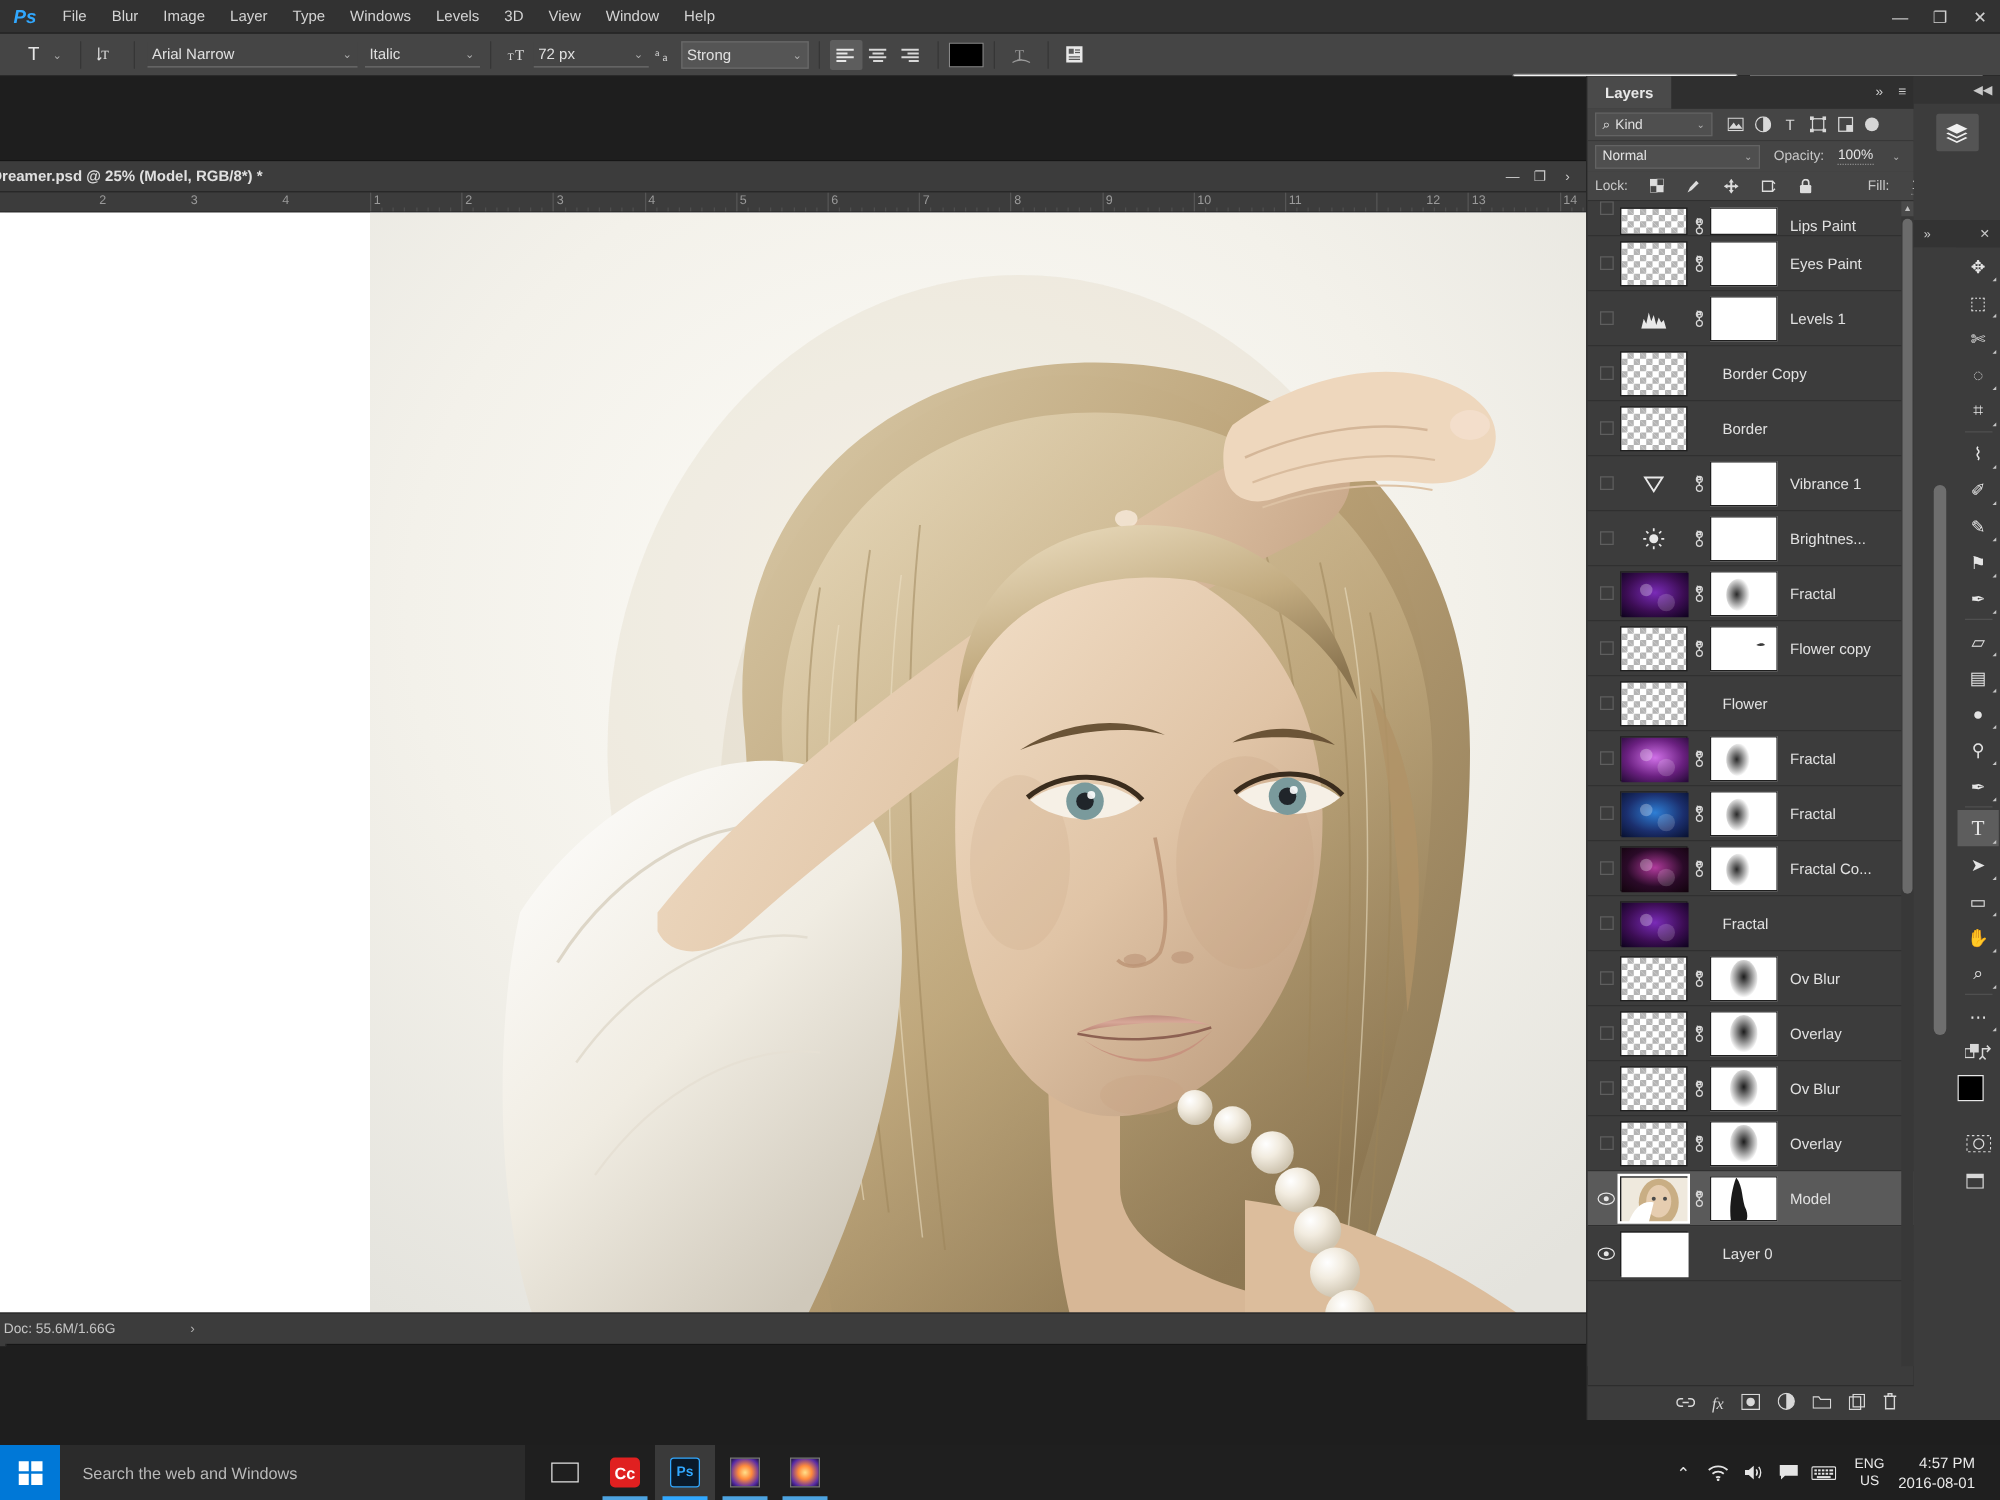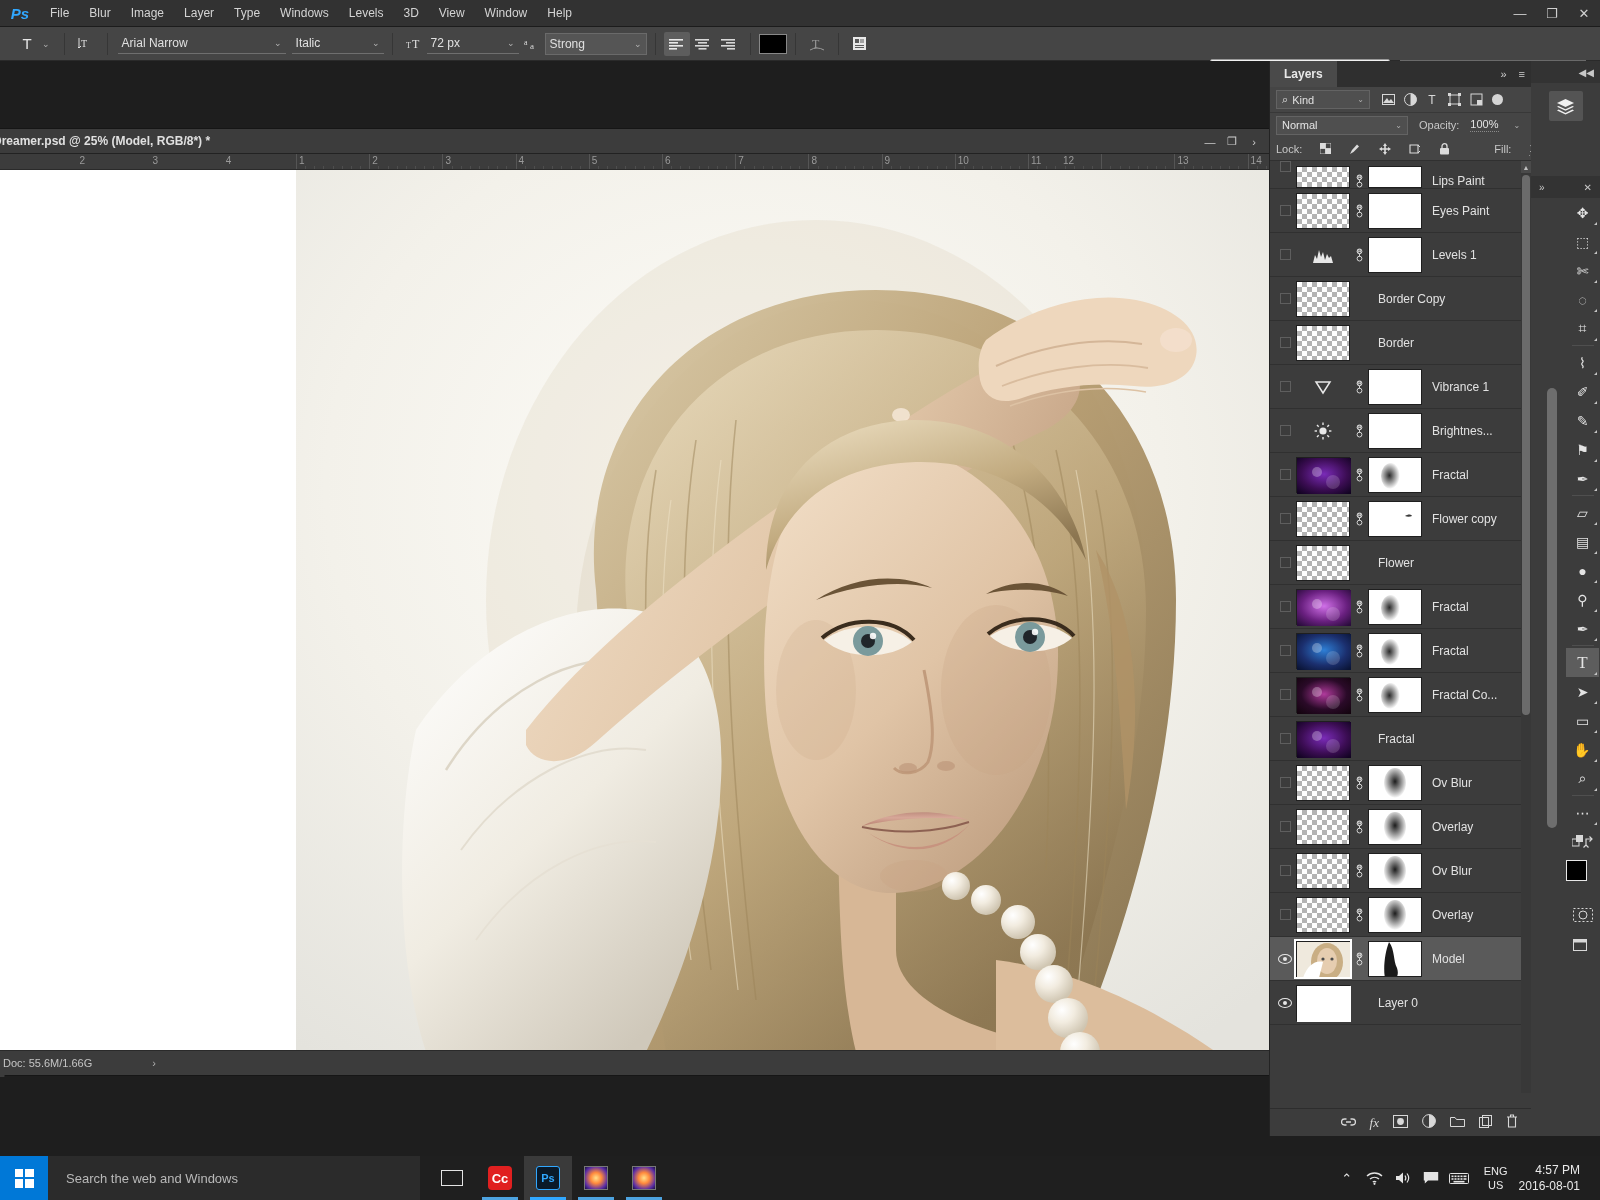--- a/index.html
+++ b/index.html
@@ -649,21 +649,21 @@
         <div class="ruler-lbl" style="left: 383.2px;">2</div>
         <div class="ruler-lbl" style="left: 456.4px;">3</div>
         <div class="ruler-lbl" style="left: 529.6px;">4</div>
         <div class="ruler-lbl" style="left: 602.8px;">5</div>
         <div class="ruler-lbl" style="left: 676px;">6</div>
         <div class="ruler-lbl" style="left: 749.2px;">7</div>
         <div class="ruler-lbl" style="left: 822.4px;">8</div>
         <div class="ruler-lbl" style="left: 895.6px;">9</div>
         <div class="ruler-lbl" style="left: 968.8px;">10</div>
         <div class="ruler-lbl" style="left: 1042px;">11</div>
-        <div class="ruler-lbl" style="left: 1074px;">12</div>
+        <div class="ruler-lbl" style="left: 1152px;">12</div>
         <div class="ruler-lbl" style="left: 1188.4px;">13</div>
         <div class="ruler-lbl" style="left: 1261.6px;">14</div>
       </div>
     <div class="ruler-v"></div>
 
     <div class="canvas-area">
       <div class="artboard">
         <svg class="portrait" viewBox="0 0 975 882" preserveAspectRatio="xMidYMid slice">
           <defs>
             <radialGradient id="bgGlow" cx="46%" cy="36%" r="78%">

